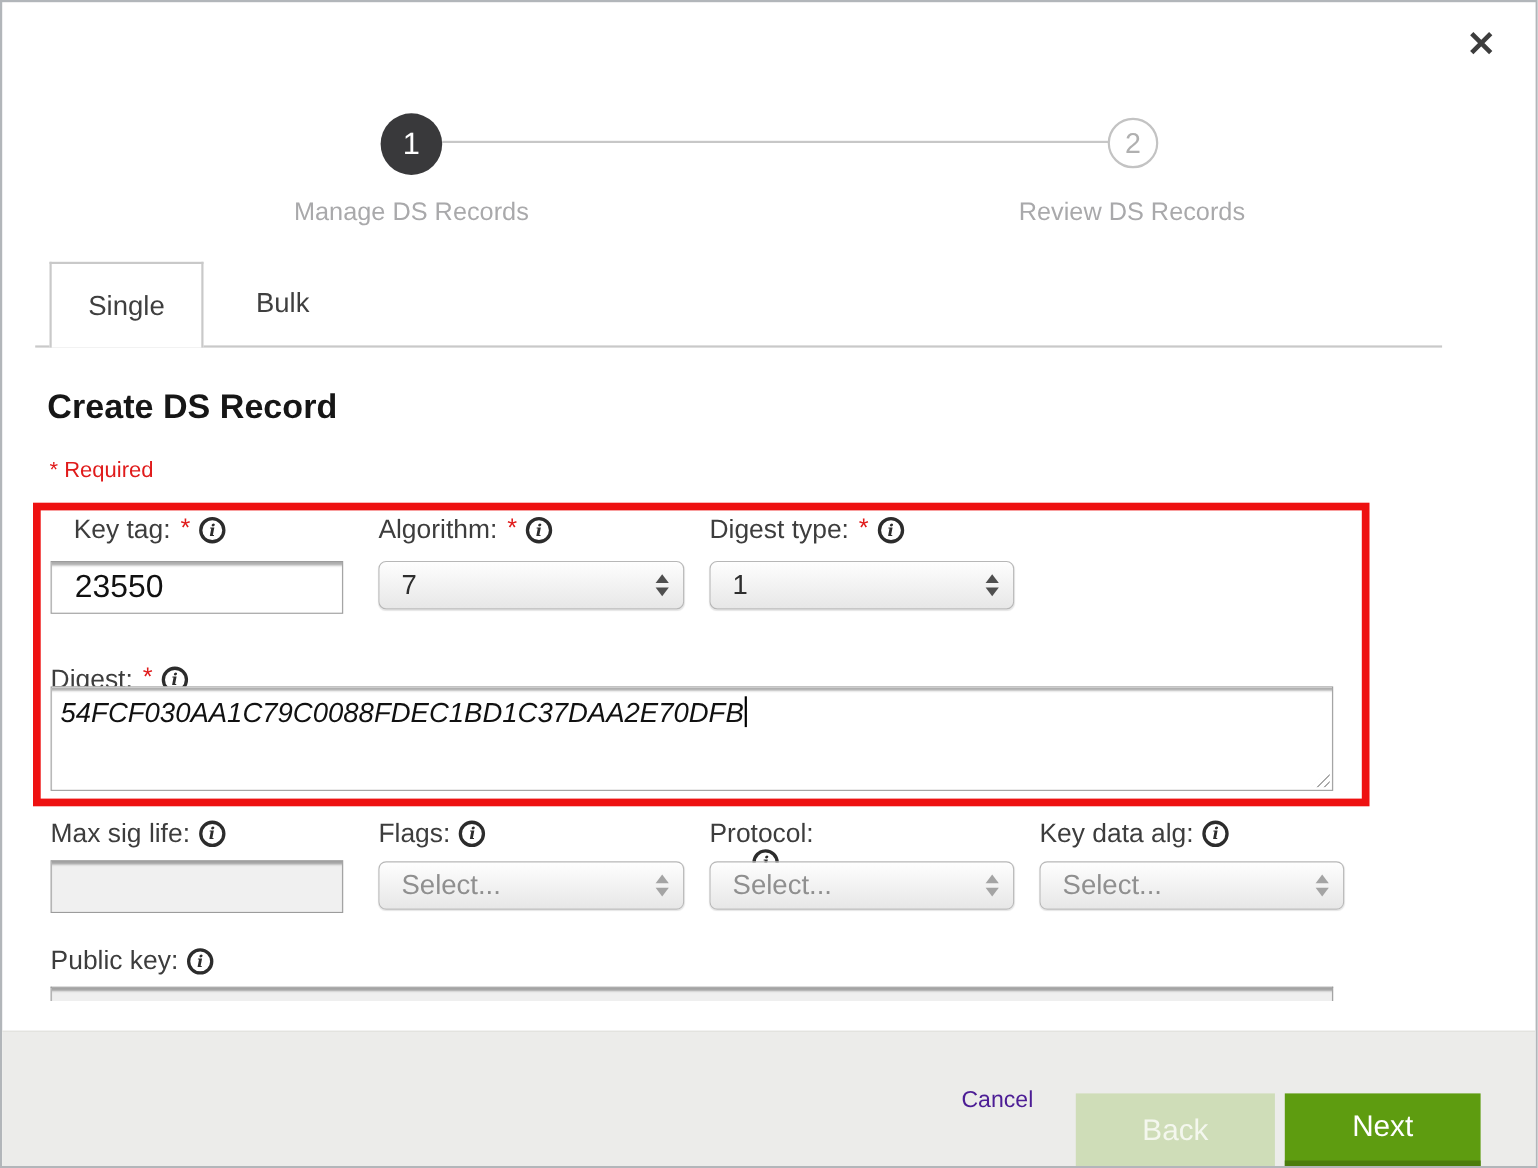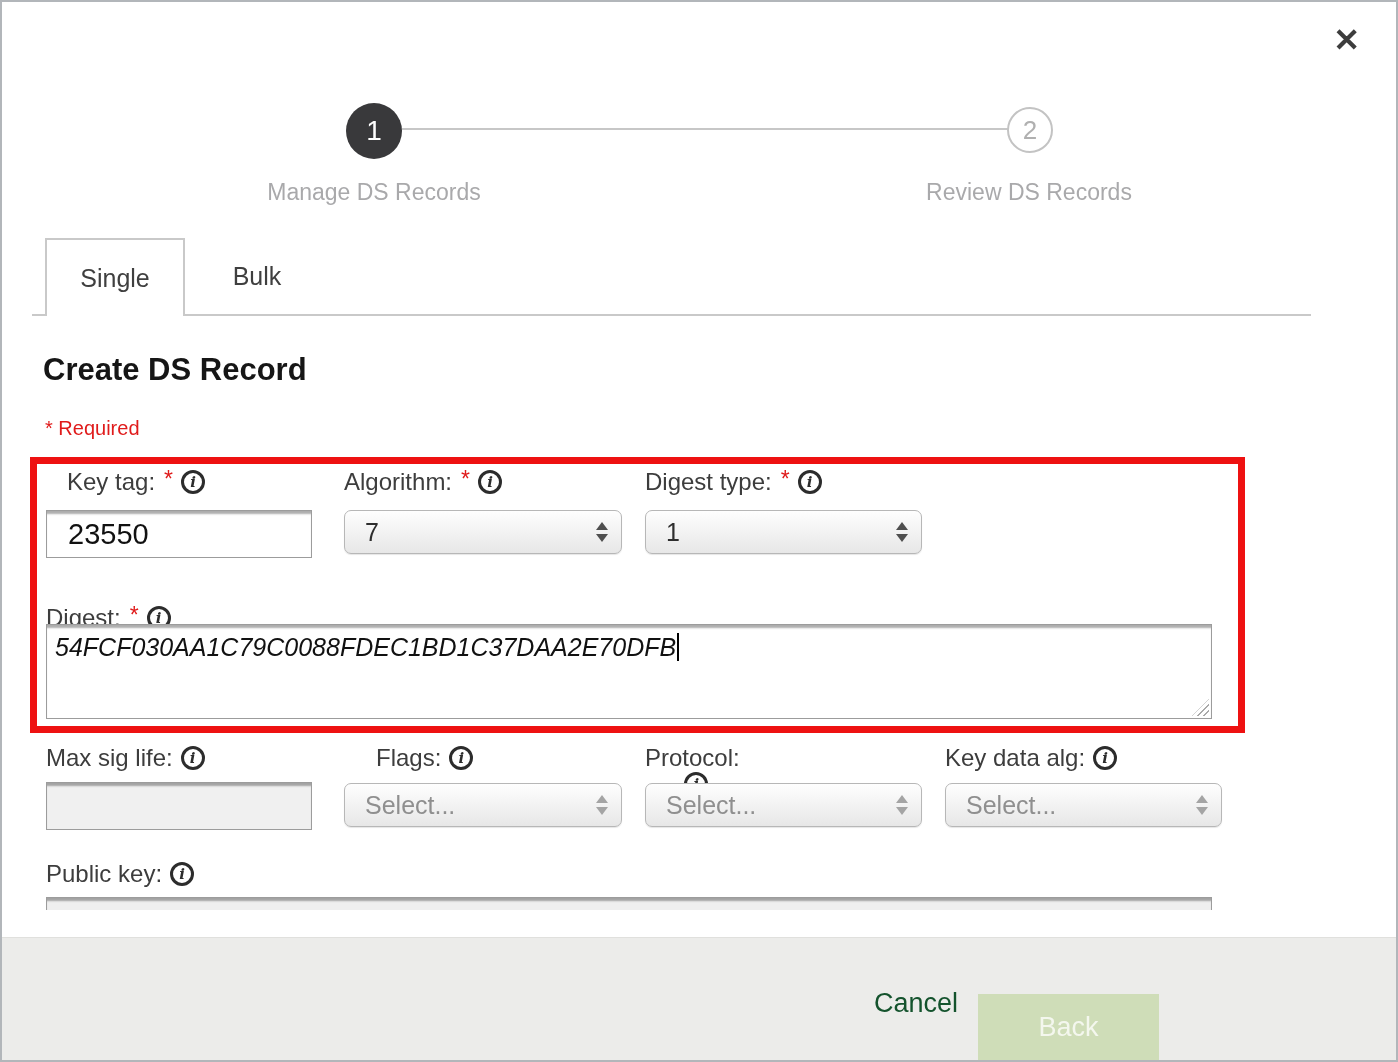--- a/index.html
+++ b/index.html
@@ -69,21 +69,21 @@
     background:repeating-linear-gradient(-45deg, transparent, transparent 3px, #a9a9a9 3px, #a9a9a9 4.5px);
     clip-path:polygon(100% 0, 100% 100%, 0 100%); cursor:nwse-resize;
   }
   .pk-sliver {
     position:absolute; left:44px; top:895px; width:1166px; height:13px; box-sizing:border-box;
     border:1px solid #9c9c9c; border-bottom:none; background:#efefef;
     box-shadow: inset 0 4px 2px -1px rgba(0,0,0,0.32);
   }
   
   .footer { position:absolute; left:0; right:0; bottom:0; height:122px; background:#ececea; border-top:1px solid #e0e0dd; }
-  .cancel-link { position:absolute; left:872px; top:50px; font-size:27px; color:#14532d; cursor:pointer; }
+  .cancel-link { position:absolute; left:872px; top:50px; font-size:21px; color:#4c1d95; cursor:pointer; }
   .btn { position:absolute; top:32px; height:66px; display:flex; align-items:center; justify-content:center; font-size:27px; box-sizing:border-box; cursor:pointer;margin-top:24px; }
   .btn.back { left:976px; width:181px; background:#cfddb8; color:#f4f7ee; cursor:default; }
   .btn.next { left:1166px; width:178px; background:#5e9c10; color:#ffffff; border-bottom:5px solid #4b7c0c; }
 </style>
 </head>
 <body>
 
 <div class="modal">
 
   <div class="close">✕</div>
@@ -145,21 +145,21 @@
   </div>
   <div class="textarea" style="left:44px; top:622px; width:1166px; height:95px;font-style:italic;">
     <span>54FCF030AA1C79C0088FDEC1BD1C37DAA2E70DFB</span><span class="caret"></span>
     <span class="grip"></span>
   </div>
 
   <div class="field-label" style="left:44px; top:742px;">
     <span>Max sig life:</span>
     <span class="info-icon">i</span>
   </div>
-  <div class="field-label" style="left:342px; top:742px;margin-left:32px;">
+  <div class="field-label" style="left:342px; top:742px;">
     <span>Flags:</span>
     <span class="info-icon">i</span>
   </div>
   <div class="field-label" style="left:643px; top:742px;flex-direction:column;">
     <span>Protocol:</span>
     <span class="info-icon">i</span>
   </div>
   <div class="field-label" style="left:943px; top:742px;">
     <span>Key data alg:</span>
     <span class="info-icon">i</span>
@@ -190,15 +190,16 @@
 
   <div class="field-label" style="left:44px; top:858px;">
     <span>Public key:</span>
     <span class="info-icon">i</span>
   </div>
   <div class="pk-sliver"></div>
 
   <div class="footer">
     <span class="cancel-link">Cancel</span>
     <div class="btn back">Back</div>
+    <div class="btn next">Next</div>
   </div>
 
 </div>
 
 </body></html>

